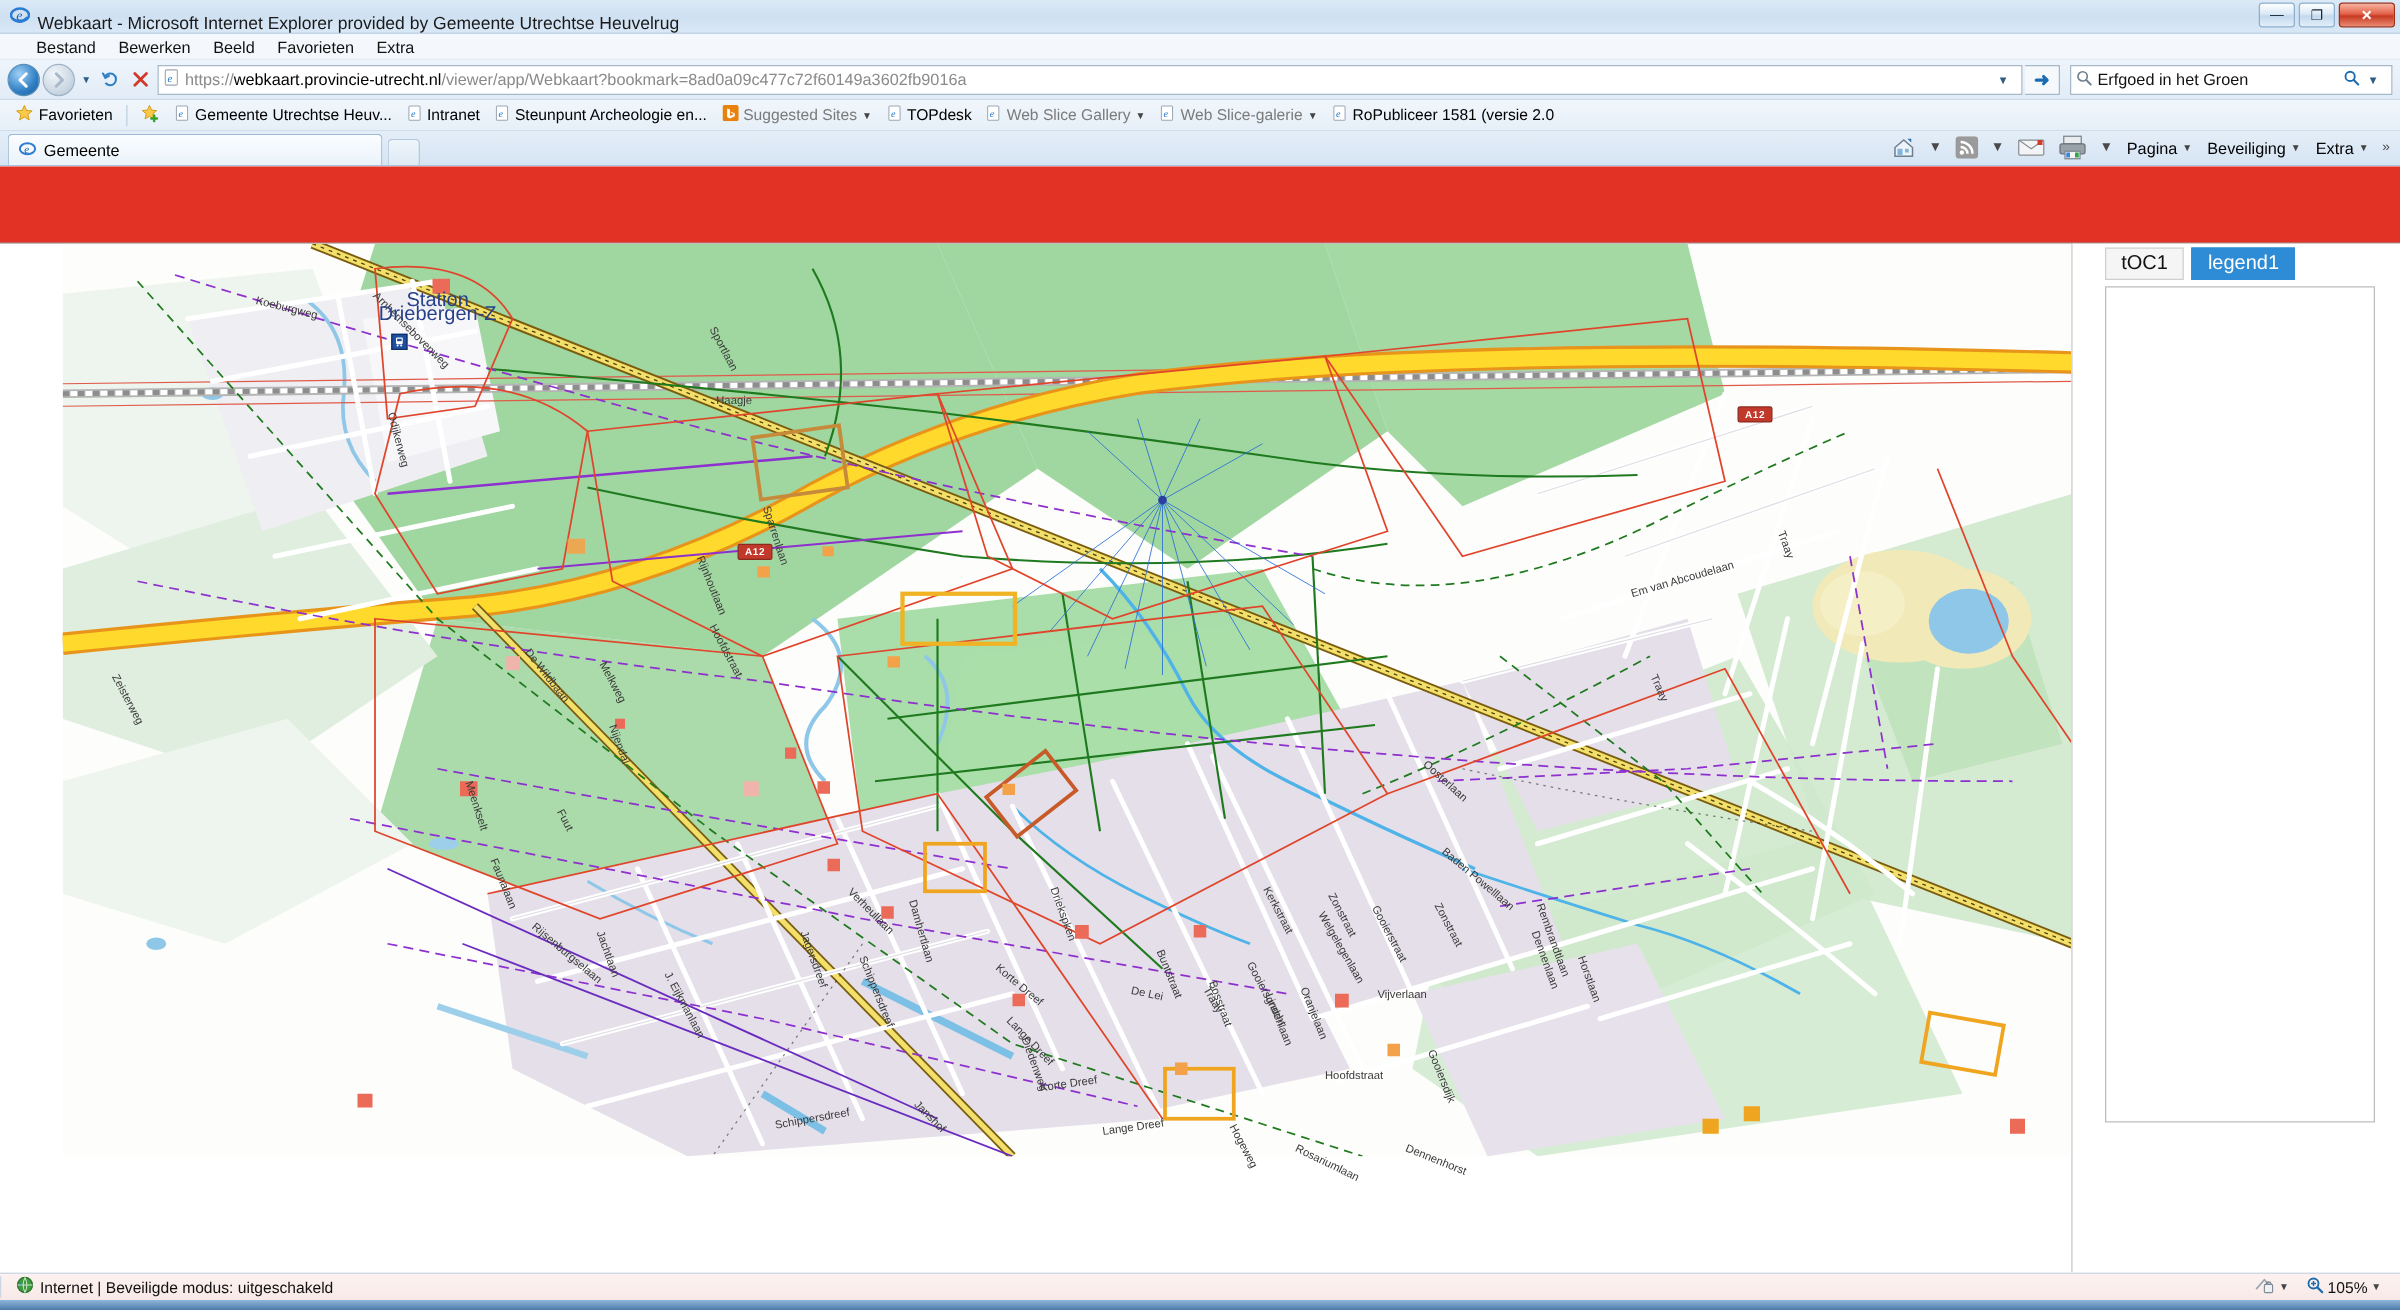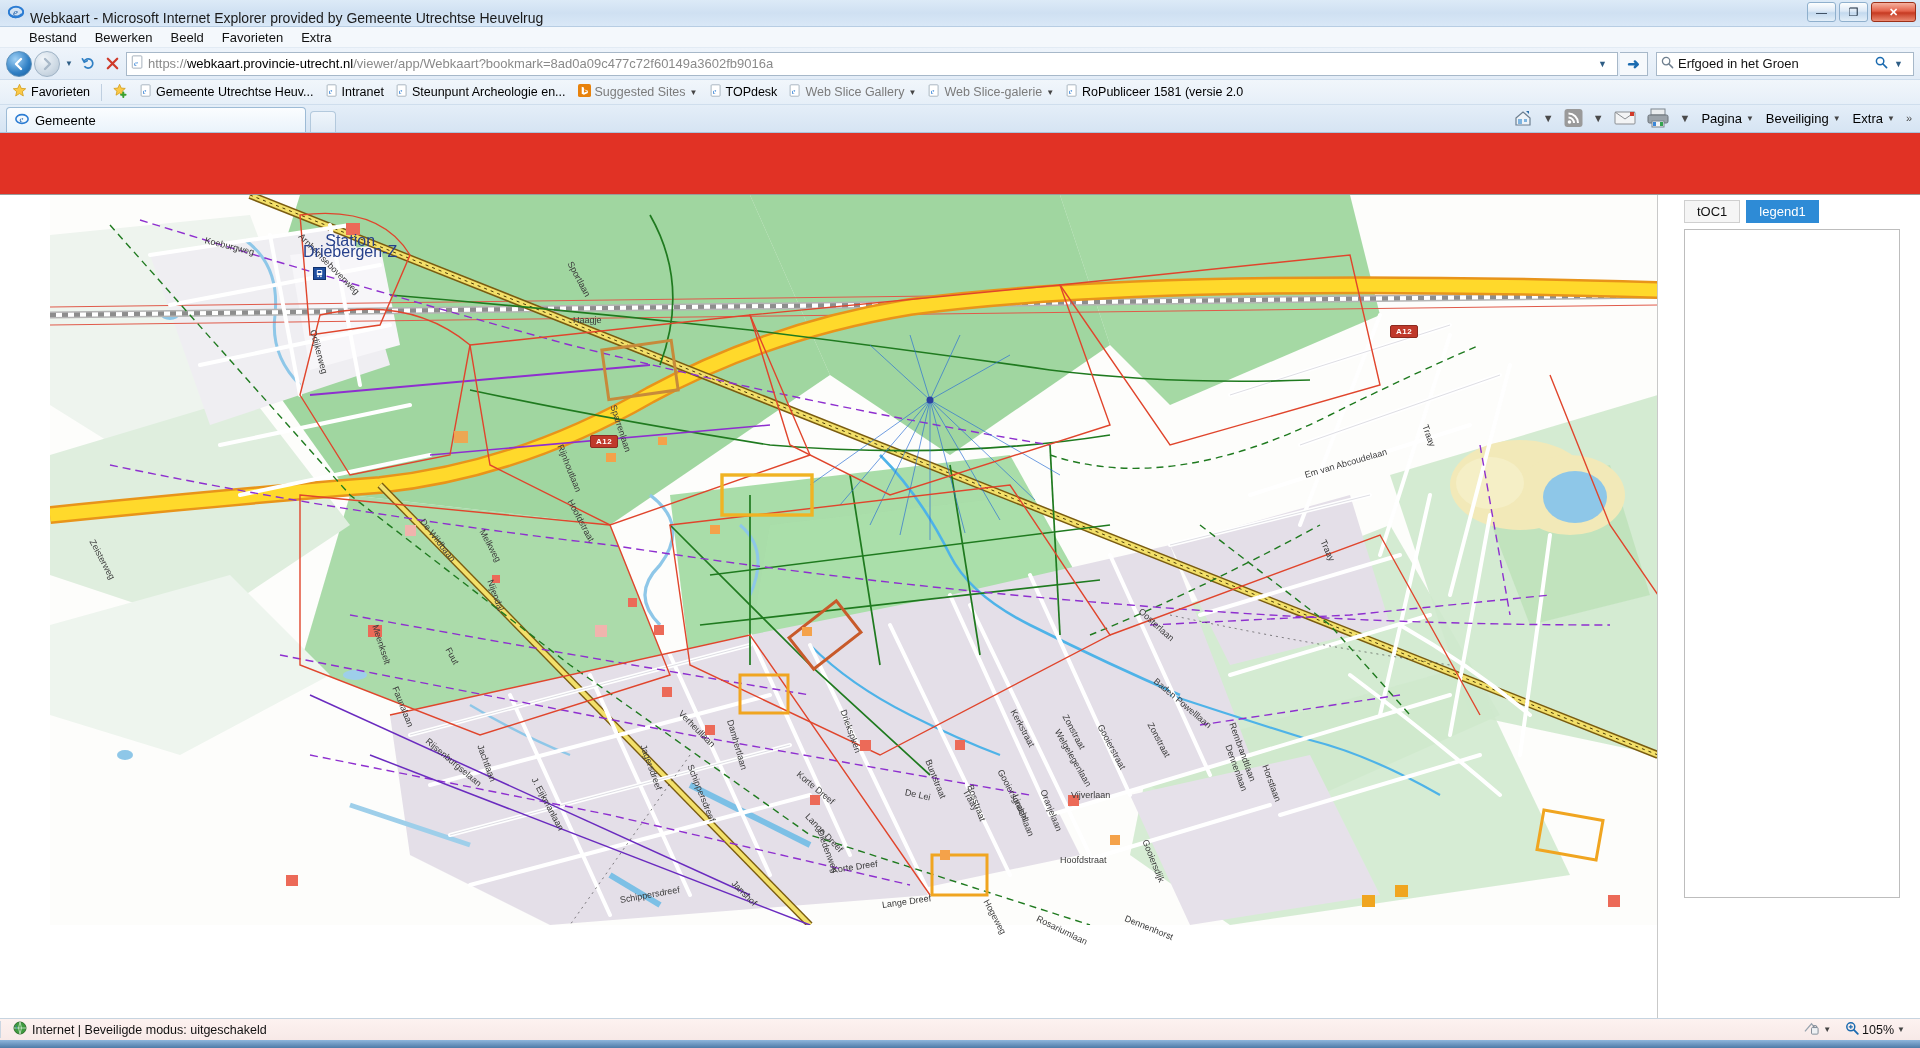--- a/index.html
+++ b/index.html
@@ -97,21 +97,21 @@
   .banner { height: 62px; background: #e13225; border-bottom: 1px solid #9b9b9b; }
   .content { position: absolute; top: 62px; left: 0; right: 0; bottom: 0;
              display: flex; background: #d9d9d9; }
   .mapwrap { position: relative; width: 1658px; background: #fff; overflow: hidden;
              border-right: 1px solid #c9c9c9; }
   .mapouter { position: absolute; left: 50px; top: 0px; right: 0; bottom: 27px;
               background: #fff; overflow: hidden; }
   .sidepanel { flex: 1; background: #fff; display: flex; flex-direction: column; }
   .paneltabs { height: 28px; display: flex; align-items: center; gap: 6px; padding: 4px 20px 0 26px;
                background: #fff; }
-  .ptab { padding: 3px 12px; font-size: 13px; border: 1px solid #cfcfcf;
+  .ptab { padding: 3px 12px; font-size: 16px; border: 1px solid #cfcfcf;
           background: #f5f5f5; cursor: pointer; color: #111; }
   .ptab.active { background: #2e8bd6; border-color: #2e8bd6; color: #fff; }
   .panelbody { margin: 6px 20px 120px 26px; border: 1px solid #bdbdbd; background: #fff; flex: 1; }
 
   
   .maplabel { position: absolute; font-family: "Liberation Sans", sans-serif;
               font-size: 9px; color: #3a3a3a; white-space: nowrap;
               transform-origin: left center; pointer-events: none; }
   .shield { position: absolute; background: #c0392b; color: #fff; font-size: 8px;
             font-weight: bold; padding: 1px 5px; border: 1px solid #8d2a1f; border-radius: 2px;
@@ -589,21 +589,21 @@
               <div class="maplabel" style="left: 1015px; top: 515px; transform: rotate(62deg);">Zonstraat</div>
               <div class="maplabel" style="left: 950px; top: 570px; transform: rotate(62deg);">Gooiersgracht</div>
               <div class="maplabel" style="left: 1090px; top: 410px; transform: rotate(42deg);">Oosterlaan</div>
               <div class="maplabel" style="left: 1105px; top: 480px; transform: rotate(40deg);">Baden Powelllaan</div>
               <div class="maplabel" style="left: 1255px; top: 275px; transform: rotate(-16deg);">Em van Abcoudelaan</div>
               <div class="maplabel" style="left: 1375px; top: 225px; transform: rotate(70deg);">Traay</div>
               <div class="maplabel" style="left: 1273px; top: 340px; transform: rotate(66deg);">Traay</div>
               <div class="maplabel" style="left: 1178px; top: 545px; transform: rotate(70deg);">Dennenlaan</div>
               <div class="maplabel" style="left: 1215px; top: 565px; transform: rotate(70deg);">Horstlaan</div>
               <div class="maplabel" style="left: 1182px; top: 523px; transform: rotate(70deg);">Rembrandtlaan</div>
-              <div class="maplabel" style="left: 1021px; top: 595px; transform: rotate(0deg);">Vijverlaan</div>
+              <div class="maplabel" style="left: 1052px; top: 595px; transform: rotate(0deg);">Vijverlaan</div>
               <div class="maplabel" style="left: 993px; top: 590px; transform: rotate(68deg);">Oranjelaan</div>
               <div class="maplabel" style="left: 965px; top: 595px; transform: rotate(68deg);">Lindenlaan</div>
               <div class="maplabel" style="left: 878px; top: 560px; transform: rotate(68deg);">Buntstraat</div>
               <div class="maplabel" style="left: 915px; top: 590px; transform: rotate(60deg);">Traay</div>
               <div class="maplabel" style="left: 855px; top: 592px; transform: rotate(12deg);">De Lei</div>
               <div class="maplabel" style="left: 963px; top: 510px; transform: rotate(62deg);">Kerkstraat</div>
               <div class="maplabel" style="left: 1050px; top: 525px; transform: rotate(62deg);">Gooierstraat</div>
               <div class="maplabel" style="left: 1100px; top: 523px; transform: rotate(62deg);">Zonstraat</div>
               <div class="maplabel" style="left: 782px; top: 670px; transform: rotate(-8deg);">Korte Dreef</div>
               <div class="maplabel" style="left: 832px; top: 705px; transform: rotate(-8deg);">Lange Dreef</div>

